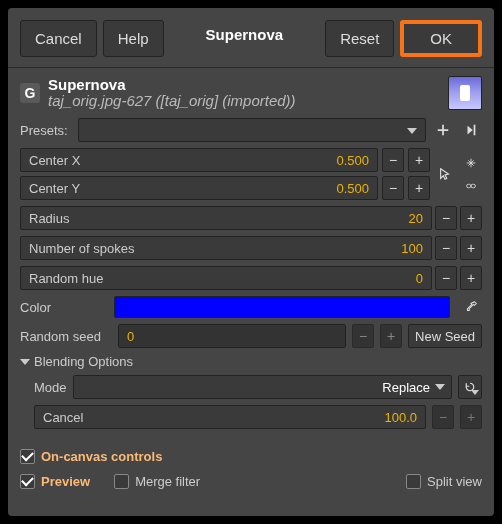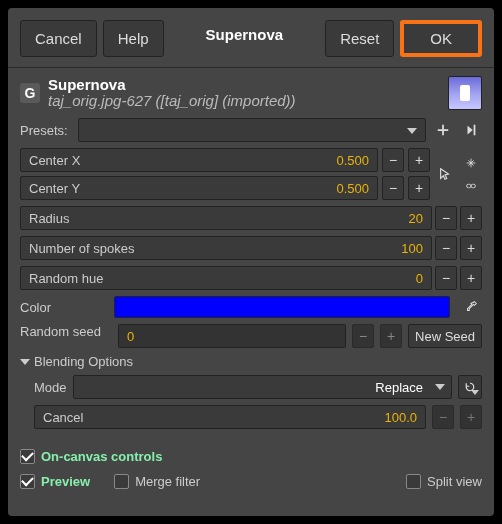--- a/index.html
+++ b/index.html
@@ -29,42 +29,42 @@
 .spin .k { color: #ccc; }
 .spin .v { color: #eab308; }
 .pm { width: 22px; height: 24px; background: #3a3a3a; border: 1px solid #222; border-radius: 2px; display:flex; align-items:center; justify-content:center; cursor:pointer; font-size:14px; }
 .vtools { display:flex; flex-direction:column; gap:3px; align-items:center; justify-content:center; padding: 0 2px; }
 .vtools .tb { width:18px; height:20px; display:flex; align-items:center; justify-content:center; }
 .single-grid { display:grid; grid-template-columns: 1fr 22px 22px; gap:3px; }
 .color-row { display:flex; align-items:center; gap:10px; }
 .color-label { width: 84px; }
 .swatch { flex:1; height:22px; background:#0000ff; border:1px solid #222; border-radius:2px; }
 .eyedrop { width:22px; height:22px; display:flex; align-items:center; justify-content:center; }
-.seed-row { display:flex; gap:6px; }
+.seed-row { display:flex; align-items:center; gap:6px; }
 .seed-row .label { width:92px; }
 .seed-row .spin { flex:1; background:#333; }
 .seed-row .pm { background:#333; border-color:#2a2a2a; color:#888; }
 .newseed { background:#3a3a3a; border:1px solid #222; color:#ddd; height:24px; padding:0 6px; border-radius:2px; cursor:pointer; font-size:13px; }
 .section { }
 .section-hdr { display:flex; align-items:center; gap:4px; color:#ccc; }
 .section-hdr .tri { border-left:5px solid transparent; border-right:5px solid transparent; border-top:6px solid #ccc; }
 .mode-row { display:flex; align-items:center; gap:6px; padding-left:14px; margin-top:6px; }
 .mode-row .label { flex:0 0 auto; }
-.mode-combo { flex:1; height:24px; background:#3a3a3a; border:1px solid #222; border-radius:2px; display:flex; align-items:center; justify-content:flex-end; padding:0 6px; gap:12px; color:#fff; }
+.mode-combo { flex:1; height:24px; background:#3a3a3a; border:1px solid #222; border-radius:2px; display:flex; align-items:center; justify-content:flex-end; padding:0 6px; gap:5px; color:#fff; }
 .mode-combo .car { border-left:5px solid transparent; border-right:5px solid transparent; border-top:6px solid #ccc; }
 .reset-icn { width:24px; height:24px; background:#3a3a3a; border:1px solid #222; border-radius:2px; display:flex; align-items:center; justify-content:center; position:relative; }
 .reset-icn::after { content:""; position:absolute; right:2px; bottom:3px; border-left:4px solid transparent; border-right:4px solid transparent; border-top:5px solid #ccc; }
 .op-row { display:flex; align-items:center; gap:6px; padding-left:14px; margin-top:6px; }
 .op-row .spin { flex:1; }
 .op-row .pm { background:#333; border-color:#2a2a2a; color:#777; }
 .checks { margin-top:14px; display:flex; flex-direction:column; gap:10px; }
 .ck-row { display:flex; align-items:center; gap:6px; }
 .ck { width:15px; height:15px; border:1px solid #888; background:#3a3a3a; border-radius:2px; display:flex; align-items:center; justify-content:center; }
 .ck.on::after { content:""; width:9px; height:5px; border-left:2px solid #fff; border-bottom:2px solid #fff; transform:rotate(-45deg) translate(1px,-1px); }
-.bold { font-weight:700; color:#86efac; }
+.bold { font-weight:700; color:#fdba74; }
 svg { width:14px; height:14px; }
 </style>
 </head>
 <body>
 
 <div class="dialog">
 
   <div class="btnbar">
     <button class="btn">Cancel</button>
     <button class="btn">Help</button>

